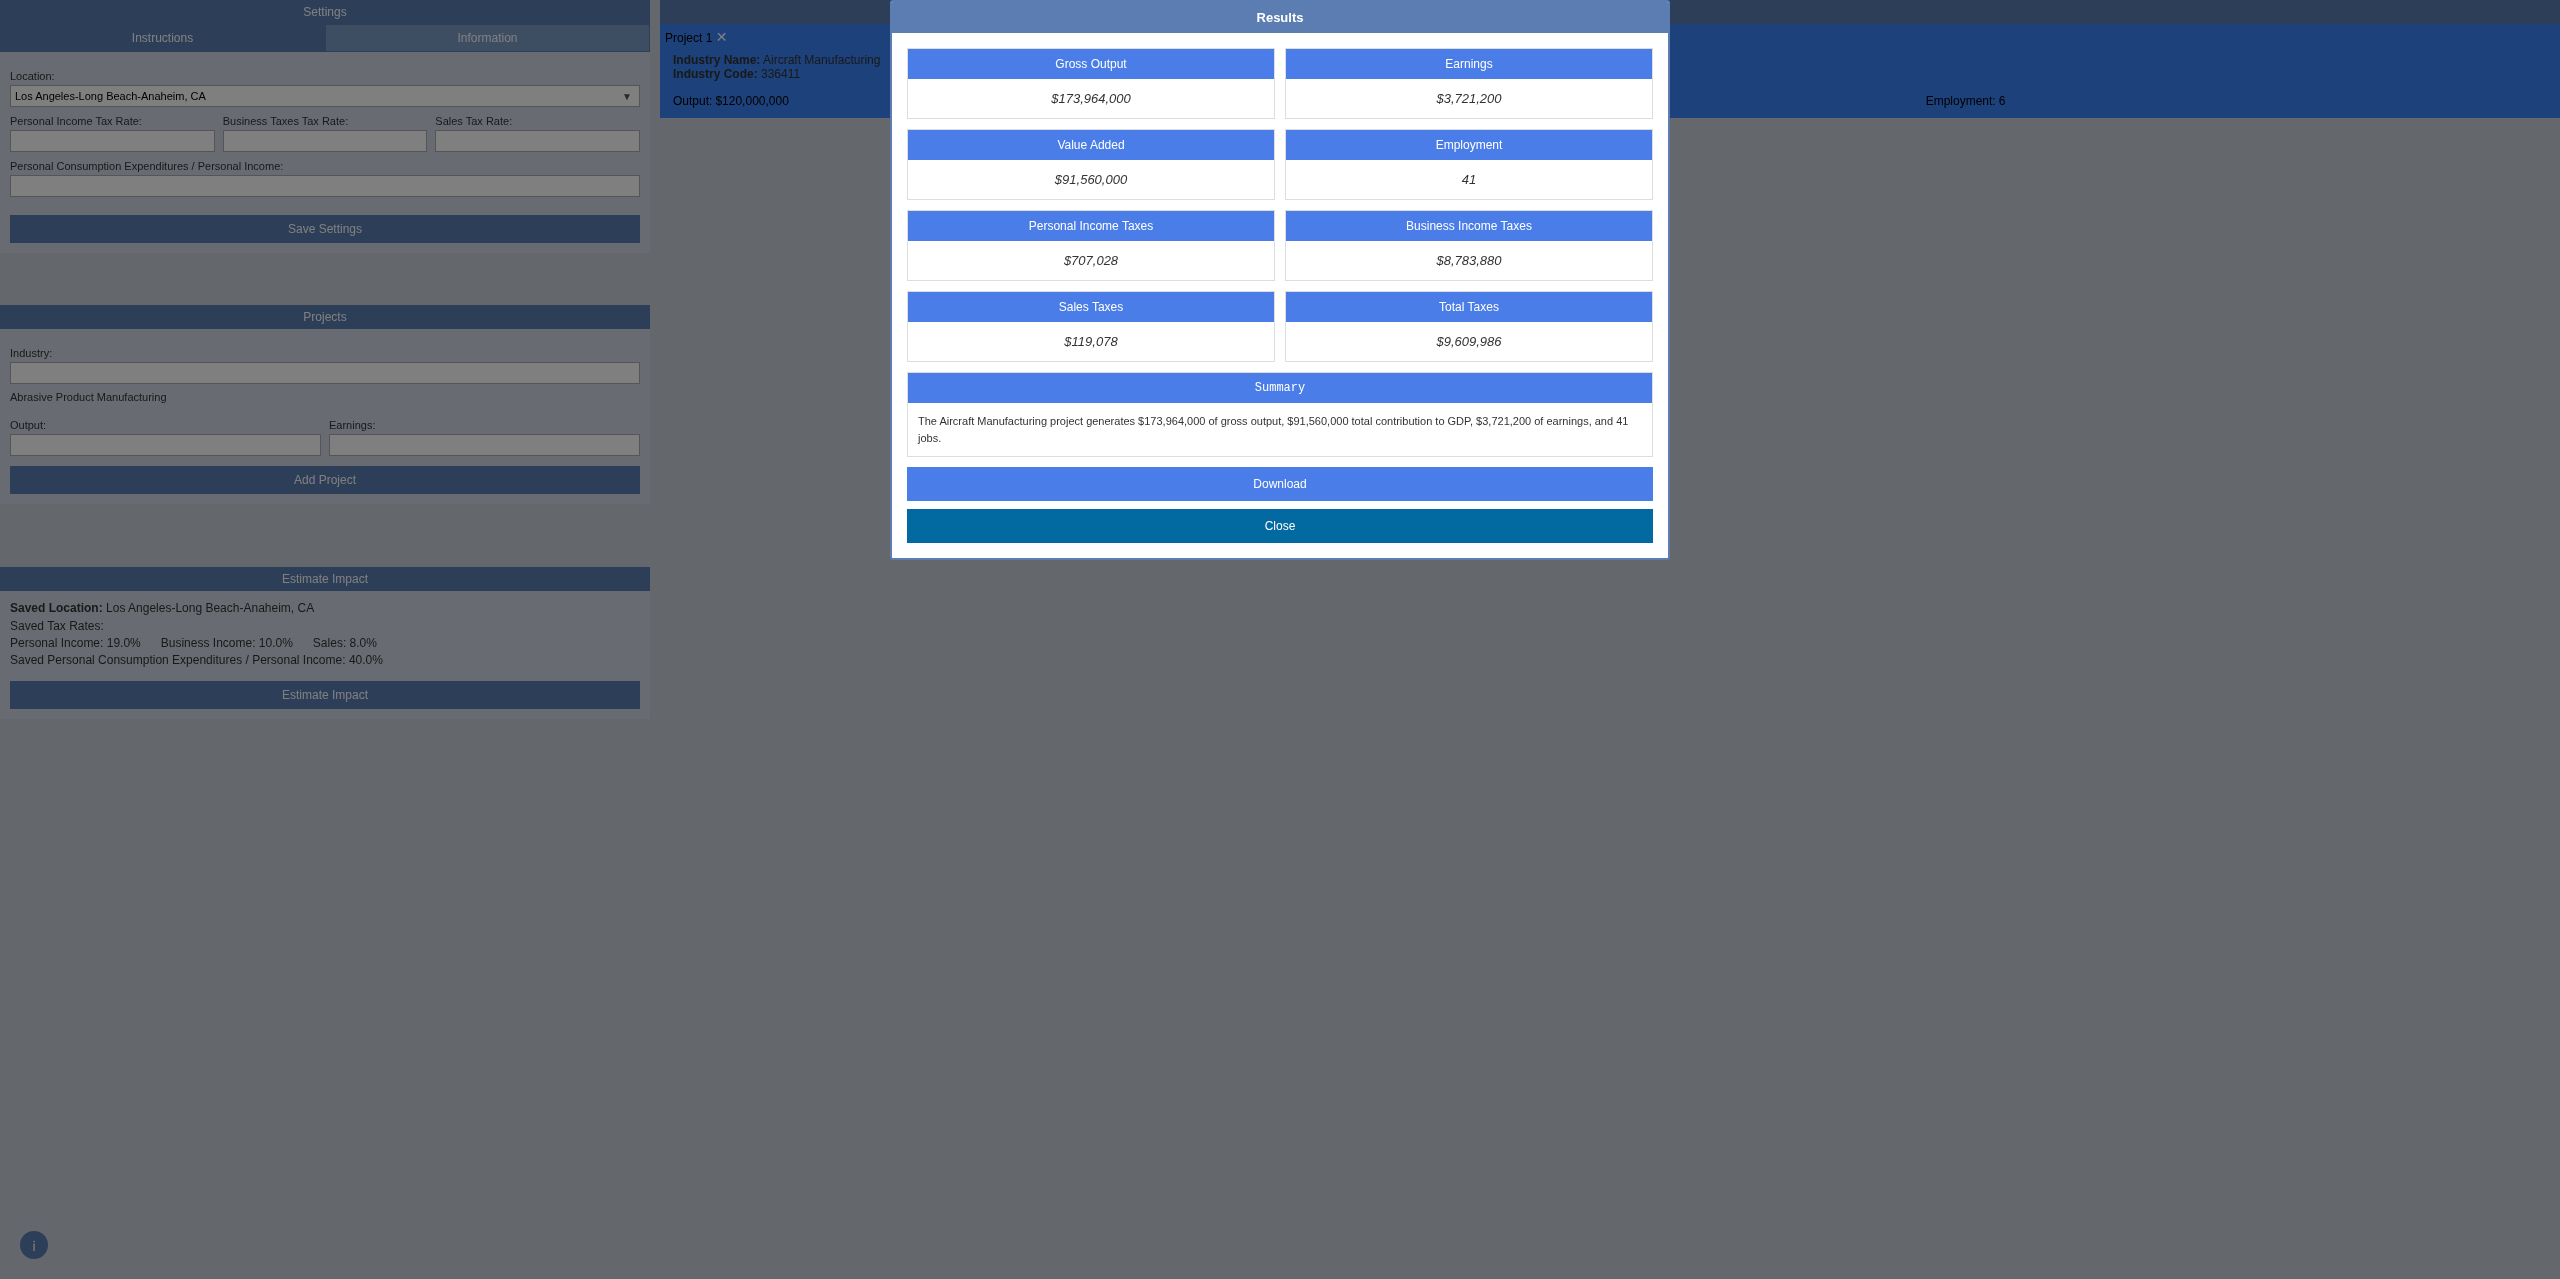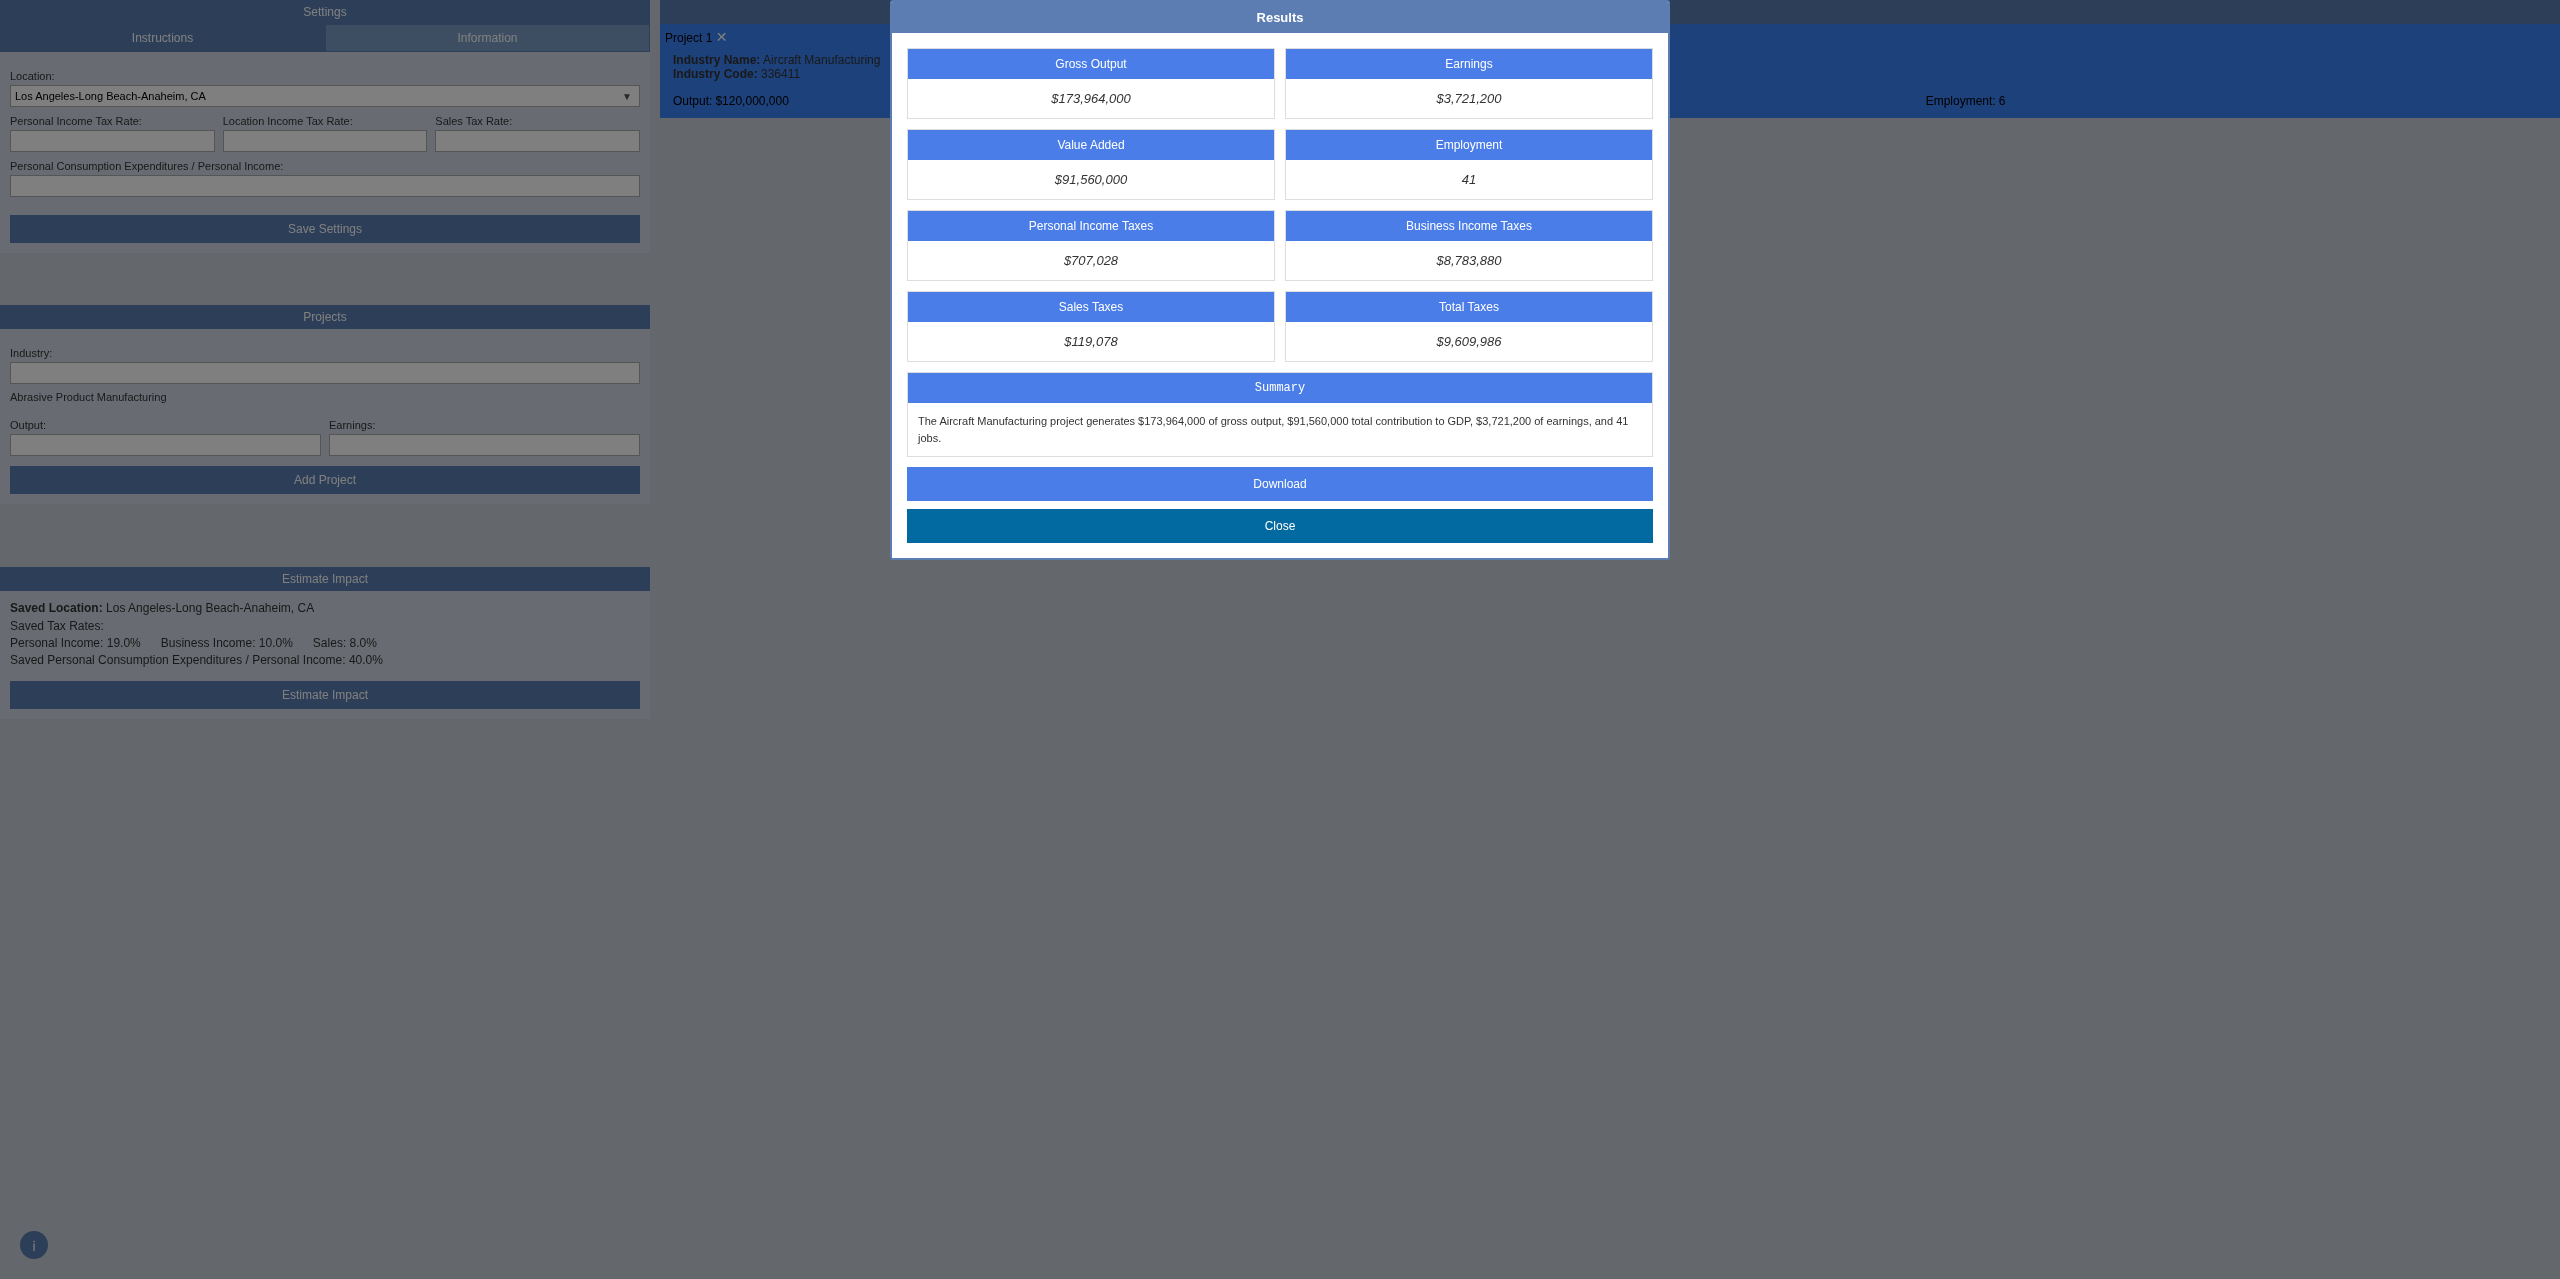--- a/index.html
+++ b/index.html
@@ -298,21 +298,21 @@
     <div class="field-label">Location:</div>
     <div class="select-wrapper">
       <select class="select-input"><option>Los Angeles-Long Beach-Anaheim, CA</option></select>
     </div>
     <div class="tax-row">
       <div class="tax-field">
         <div class="field-label">Personal Income Tax Rate:</div>
         <input class="field-input" type="text" style="">
       </div>
       <div class="tax-field">
-        <div class="field-label">Location Income Tax Rate:</div>
+        <div class="field-label">Business Taxes Tax Rate:</div>
         <input class="field-input" type="text" style="">
       </div>
       <div class="tax-field">
         <div class="field-label">Sales Tax Rate:</div>
         <input class="field-input" type="text" style="">
       </div>
     </div>
     <div class="field-label">Personal Consumption Expenditures / Personal Income:</div>
     <input class="field-input" type="text" style="margin-bottom: 8px;">
     <button class="action-btn">Save Settings</button>

